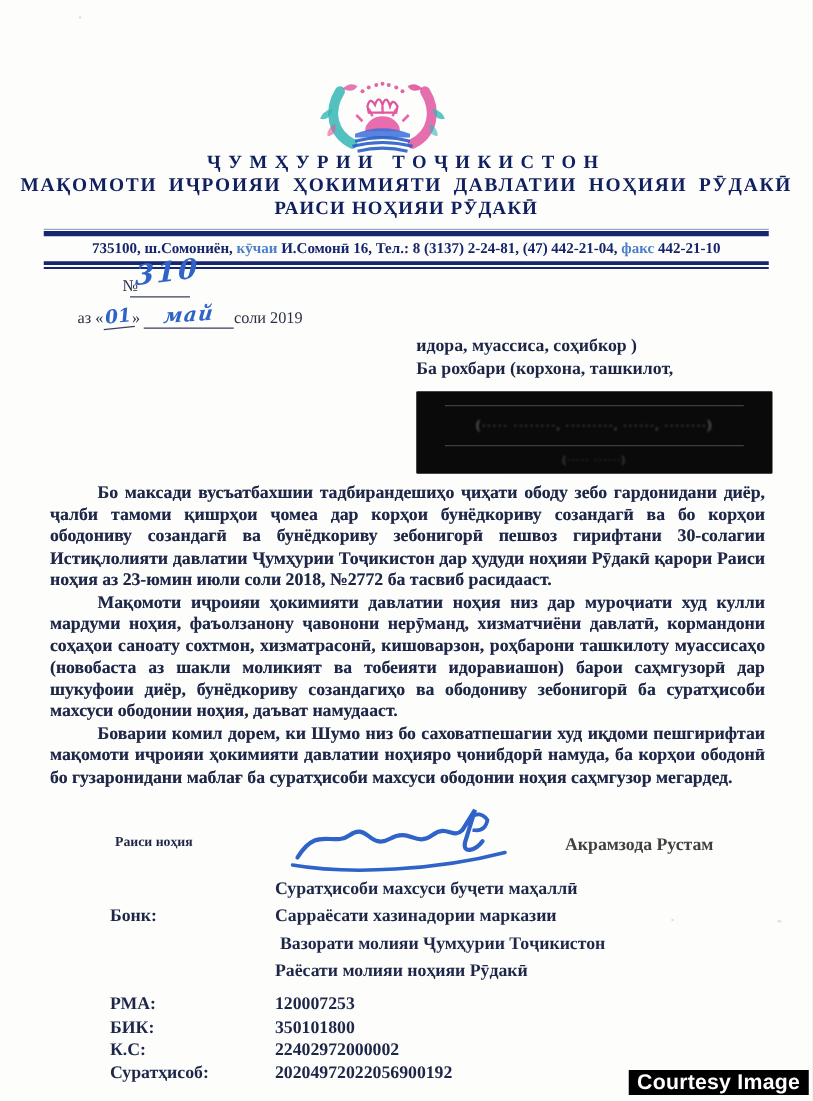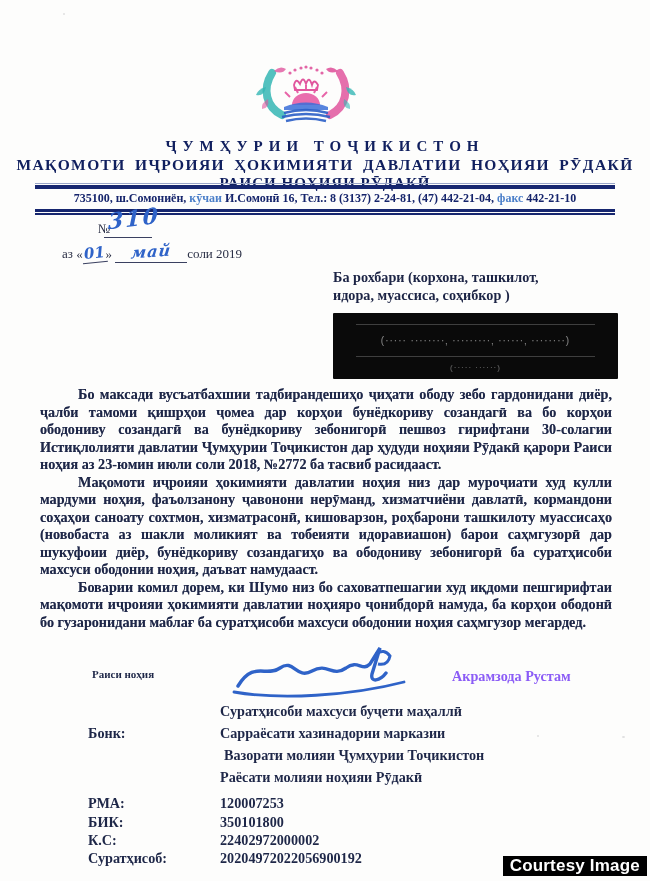--- a/index.html
+++ b/index.html
@@ -7,21 +7,21 @@
     position:relative;
     width:650px;height:881px;
     margin:0 auto;
     background:#fdfdfc;
     overflow:hidden;
     font-family:"Liberation Serif","DejaVu Serif",serif;
     color:#1e2748;
   }
   
   .emblem{position:absolute;left:252px;top:57px;width:108px;height:68px;}
-  .title-block{position:absolute;left:0;top:138px;width:650px;text-align:center;color:#101f5e;}
+  .title-block{position:absolute;left:0;top:122px;width:650px;text-align:center;color:#101f5e;}
   .title-country{font-size:15px;font-weight:700;letter-spacing:6px;white-space:nowrap;}
   .title-org1{font-size:15.5px;font-weight:700;letter-spacing:1.4px;word-spacing:4px;white-space:nowrap;margin-top:1px;}
   .title-org2{font-size:15px;font-weight:700;letter-spacing:1px;margin-top:1px;}
   .addr-wrap{position:absolute;left:35px;top:183px;width:580px;}
   .addr-rule-top{height:6px;background:linear-gradient(#9aa6c8 0 1px,transparent 1px 2px,#16266f 2px 6px);}
   .addr-text{
     text-align:center;font-size:12px;font-weight:700;color:#15246b;
     padding:2px 0 3px 0;white-space:nowrap;
   }
   .addr-light{color:#4b7fc9;font-weight:700;}
@@ -53,21 +53,21 @@
   
   .body-text{
     position:absolute;left:40px;top:386px;width:572px;
     font-size:14.2px;font-weight:700;line-height:17.5px;
     text-align:justify;color:#1e2748;
     text-shadow:0 0 .4px rgba(30,39,72,.55);
   }
   .body-text p{margin:0;text-indent:38px;}
   
   .sig-title{position:absolute;left:92px;top:668px;font-size:11px;font-weight:700;color:#1e2748;}
-  .sig-name{position:absolute;left:452px;top:668px;font-size:14.2px;font-weight:700;color:#8b5cf6;}
+  .sig-name{position:absolute;left:452px;top:668px;font-size:14.2px;font-weight:700;color:#404040;}
   .sig-scribble{position:absolute;left:228px;top:640px;width:200px;height:66px;}
   
   .bank{position:absolute;left:0;top:0;width:650px;height:621px;pointer-events:none;}
   .bank div{position:absolute;font-size:14.2px;font-weight:700;color:#1e2748;white-space:nowrap;}
   .b-acct{left:220px;top:703px;}
   .b-label{left:88px;top:725px;}
   .b-l1{left:220px;top:725px;}
   .b-l2{left:224px;top:747px;}
   .b-l3{left:220px;top:769px;}
   .d-label-0{left:88px;top:795px;}  .d-val-0{left:220px;top:795px;}
@@ -153,22 +153,22 @@
   <span class="ref-no-label">№</span>
   <span class="ref-no-value handwriting">310</span>
   <span class="ref-no-underline"></span>
 
   <div class="date-line">
     <span>аз «</span><span class="hw-day handwriting">01</span><span>»</span>
     <span class="month-slot"><span class="hw-month handwriting">май</span></span><span>соли 2019</span>
   </div>
 
   <div class="recipient">
+    <div>идора, муассиса, соҳибкор )</div>
     <div>Ба рохбари (корхона, ташкилот,</div>
-    <div>идора, муассиса, соҳибкор )</div>
   </div>
 
   <div class="redaction">
     <div class="r-rule one"></div>
     <div class="r-text mid">(····· ········‚ ·········‚ ······‚ ········)</div>
     <div class="r-rule two"></div>
     <div class="r-text small">(····· ······)</div>
   </div>
 
   <div class="body-text">

